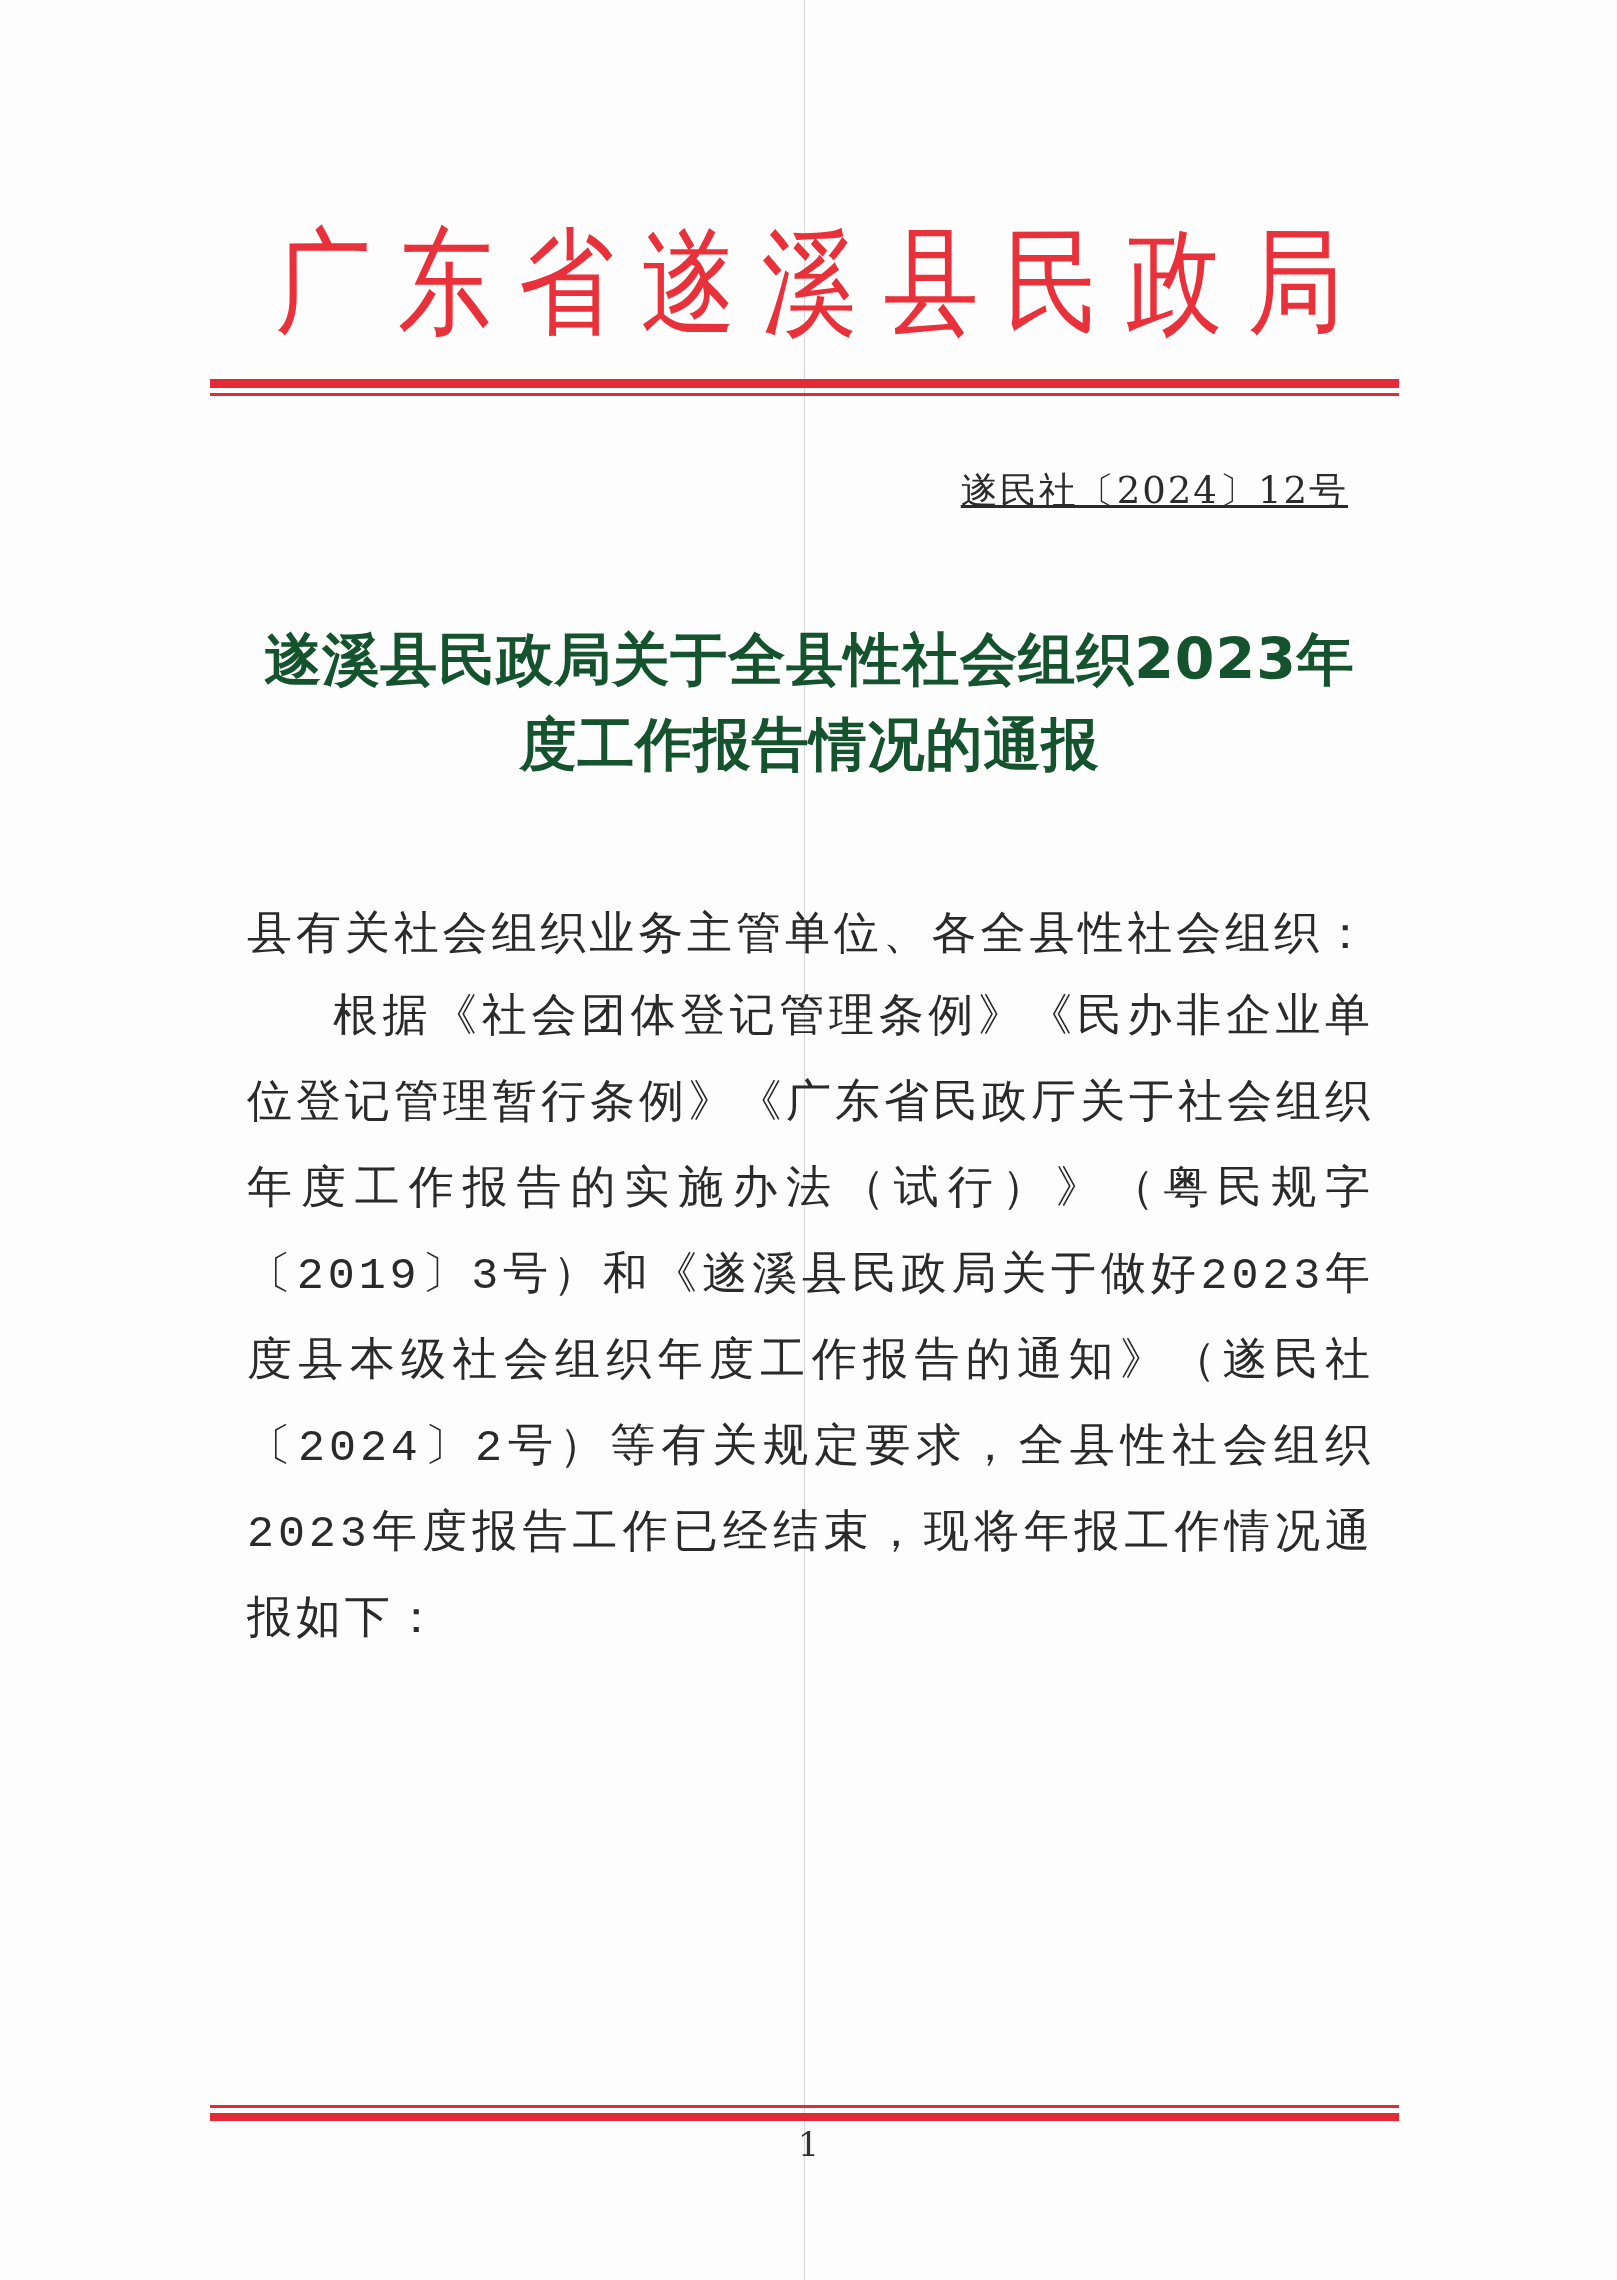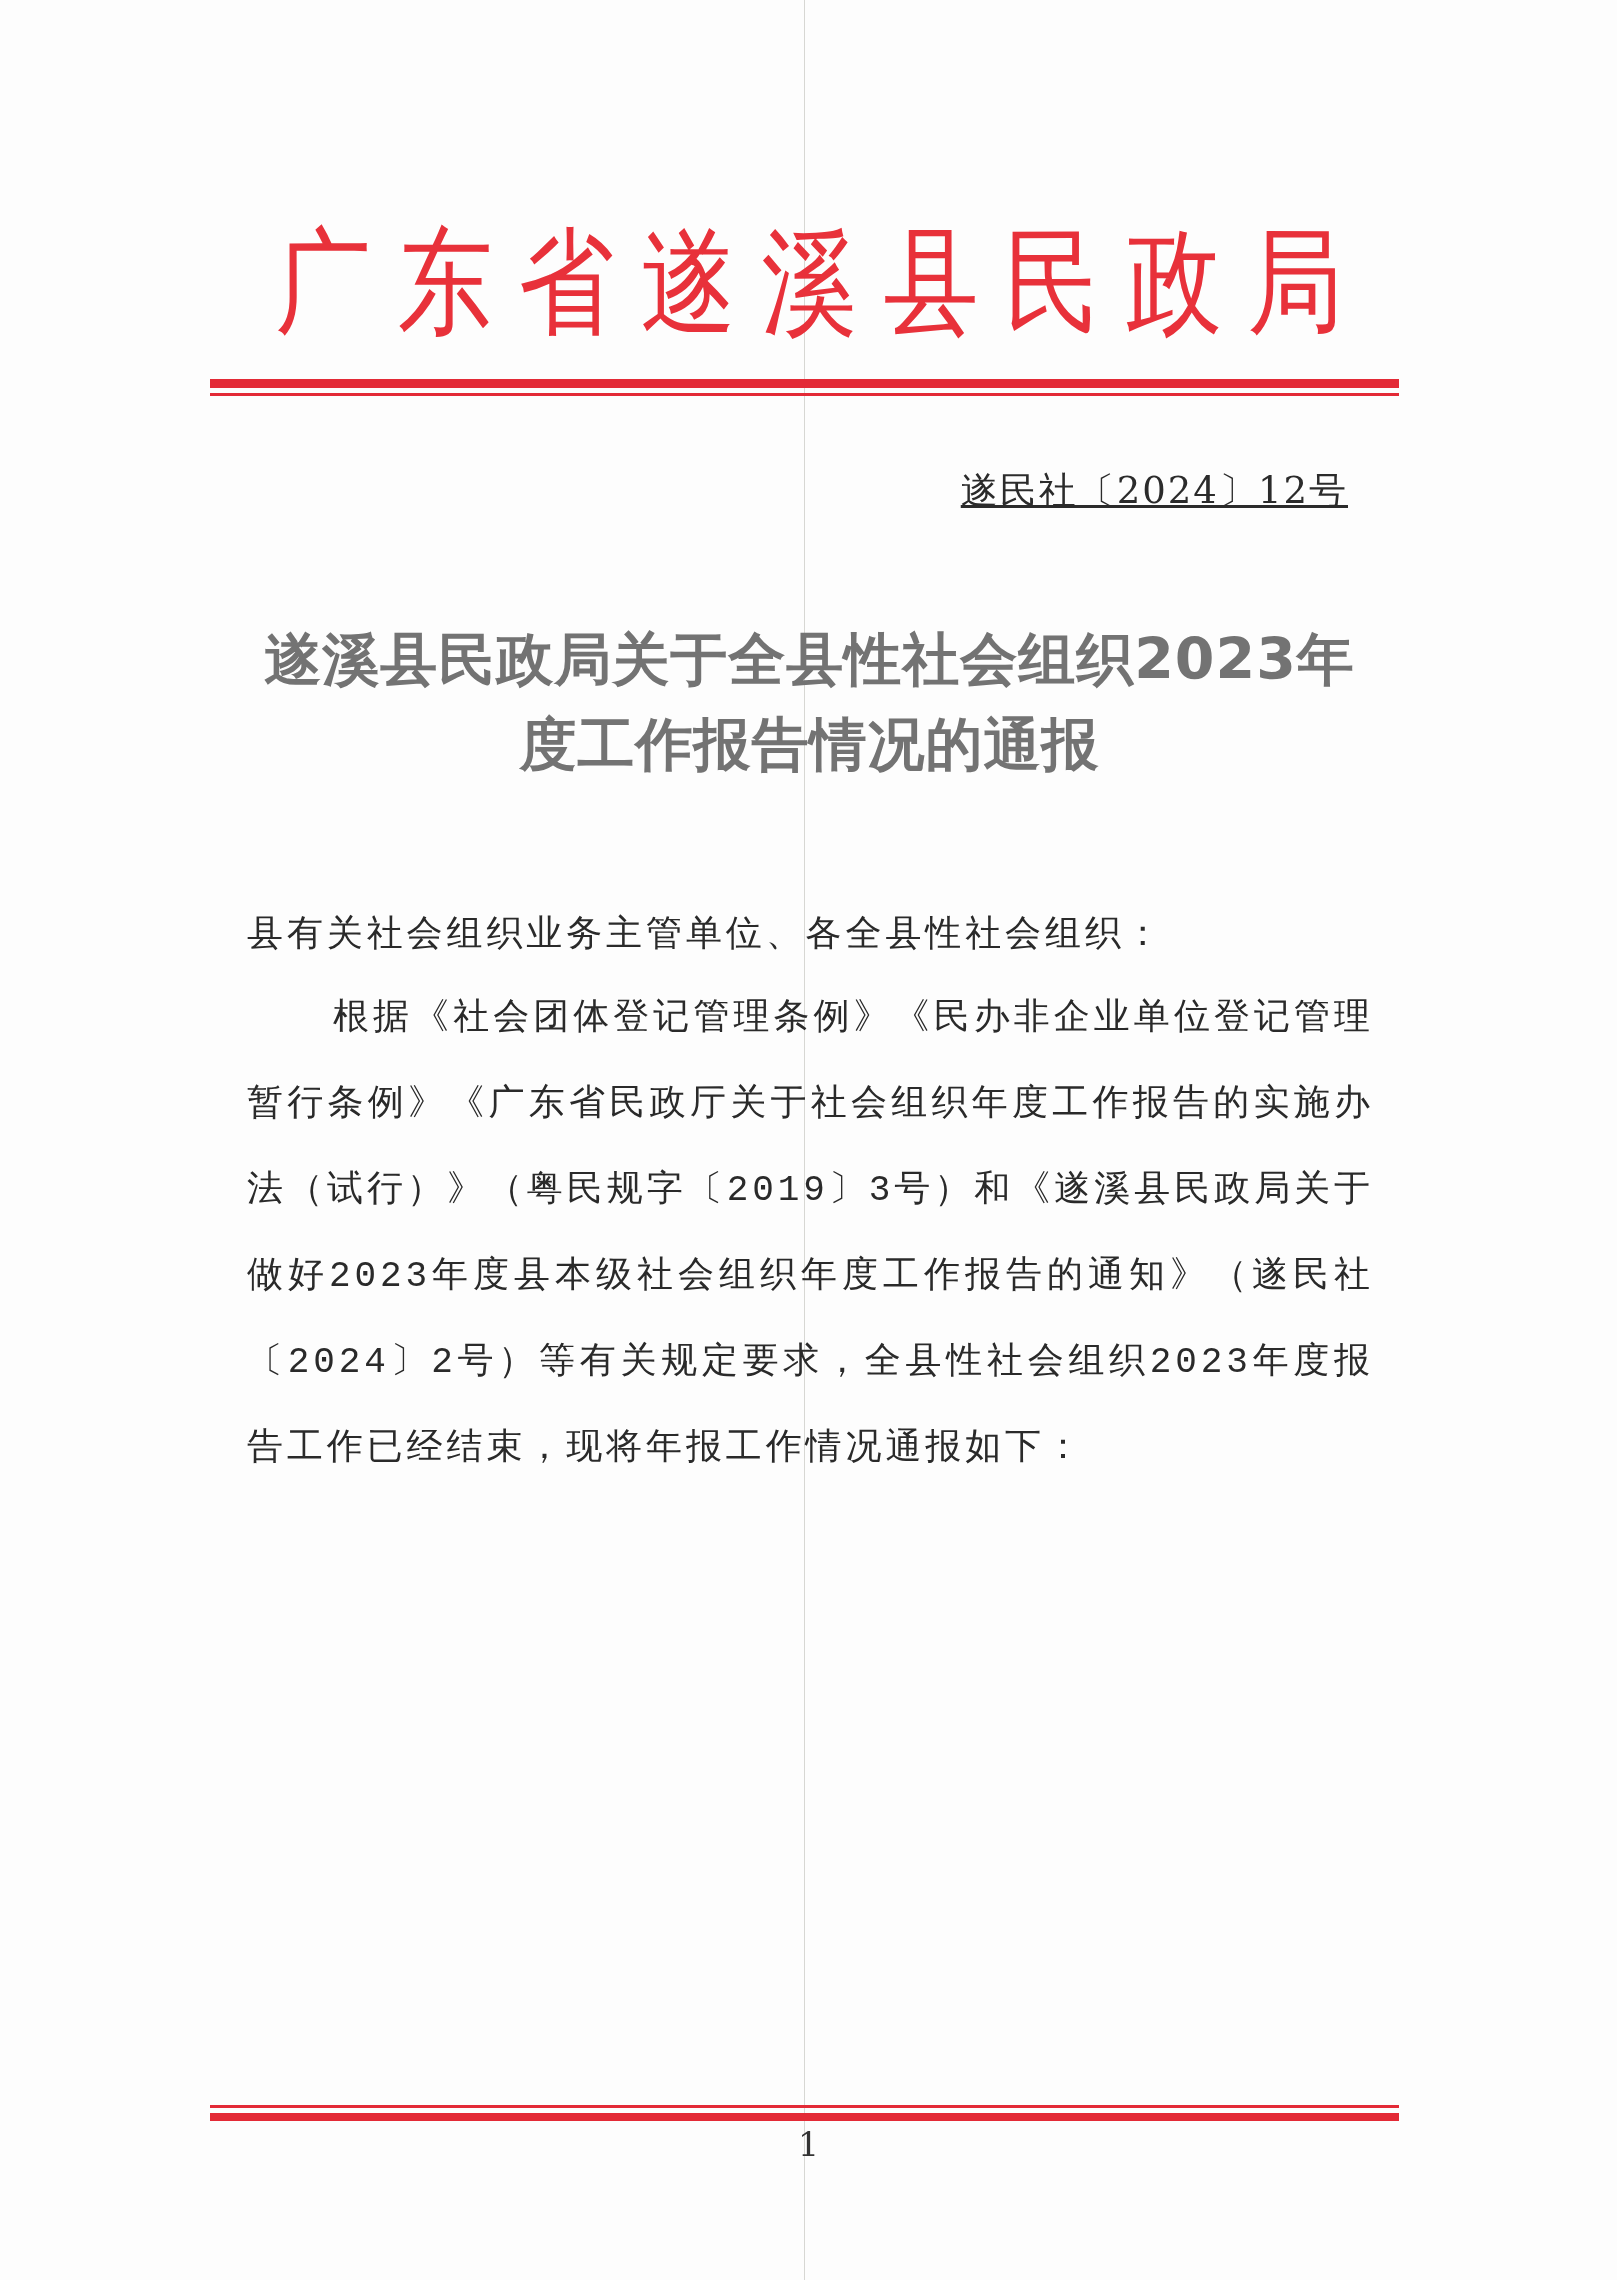--- a/index.html
+++ b/index.html
@@ -76,30 +76,30 @@
   .title {
     position: absolute;
     left: 245px;
     top: 617px;
     width: 1129px;
     text-align: center;
     font-family: "DejaVu Sans", "Liberation Sans", sans-serif;
     font-weight: bold;
     font-size: 57px;
     line-height: 85px;
-    color: #737373;
+    color: #14532d;
     letter-spacing: 1px;
   }
 
   .body-text {
     position: absolute;
     left: 247px;
     top: 890px;
     width: 1127px;
-    font-size: 36px;
+    font-size: 45px;
     line-height: 86px;
     letter-spacing: 3.9px;
     color: #2a2a2a;
     text-align: justify;
   }
   .body-text p {
     margin: 0;
   }
   .body-text p.indent {
     text-indent: 86px;

